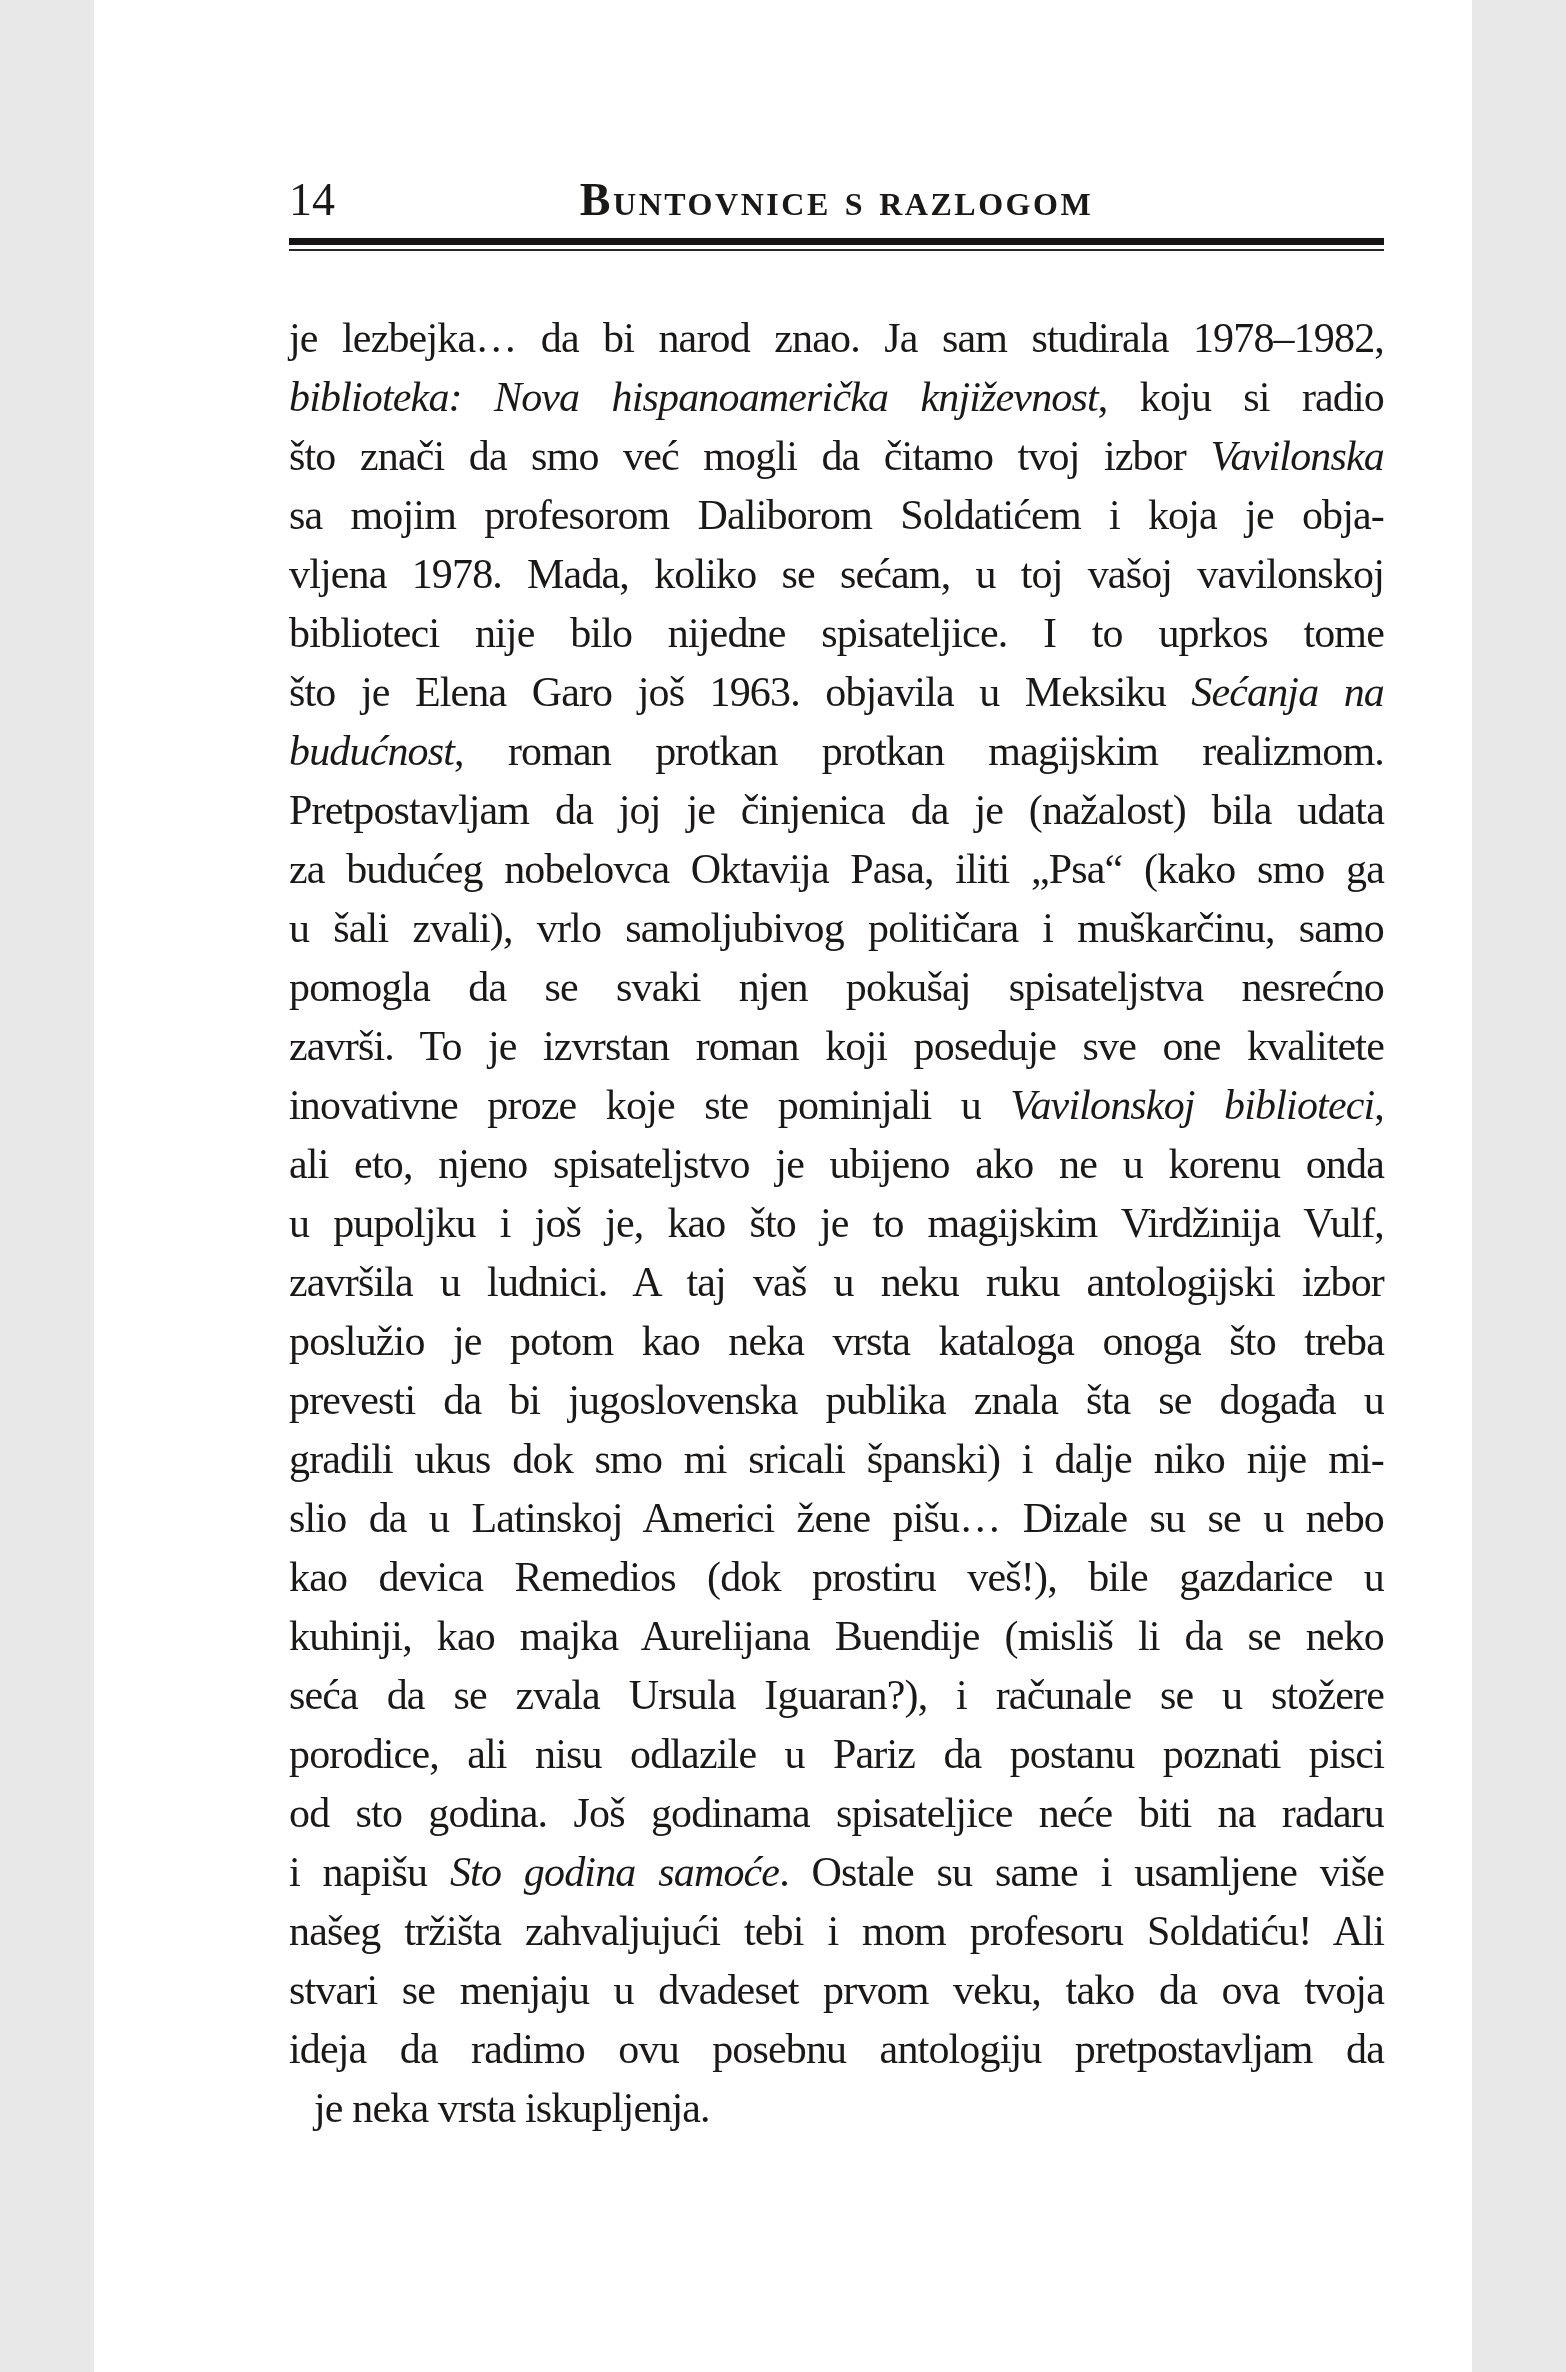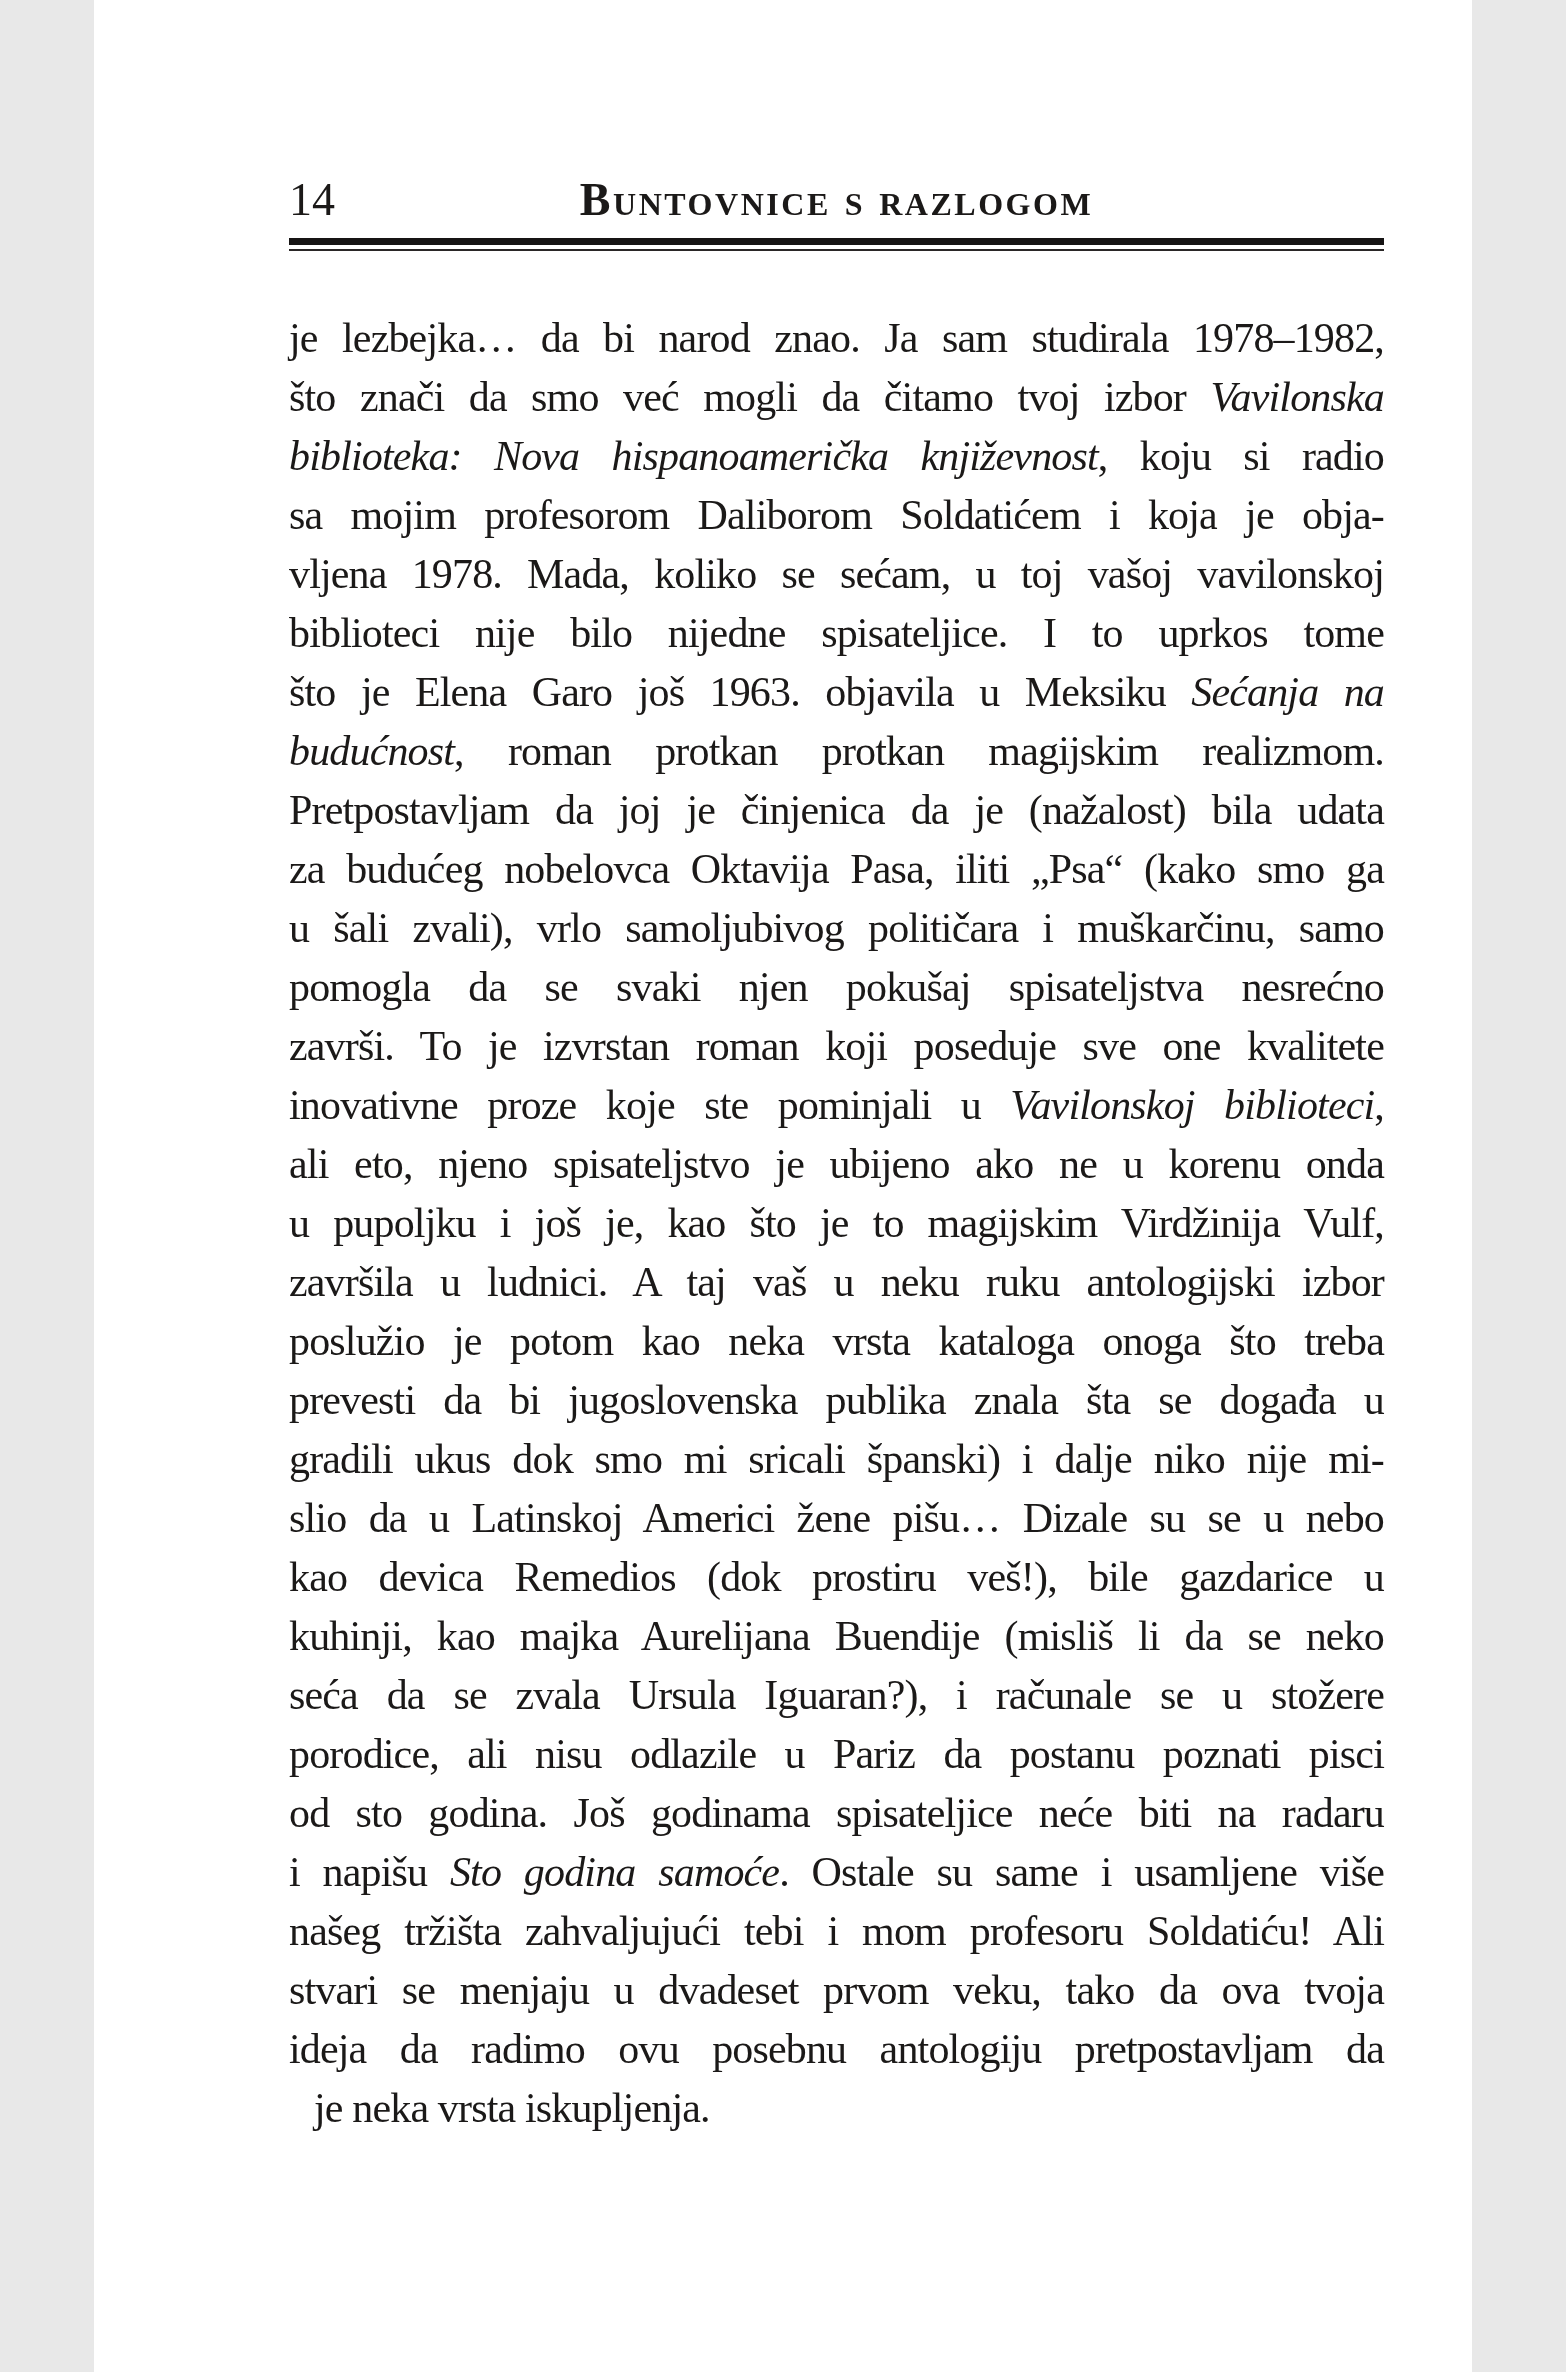--- a/index.html
+++ b/index.html
@@ -88,22 +88,22 @@
   <div class="running-head">
     <div class="page-num">14</div>
     <div class="head-title">Buntovnice s razlogom</div>
   </div>
 
   <div class="rule-thick"></div>
   <div class="rule-thin"></div>
 
   <div class="text-block">
       <div class="text-line"><span>je lezbejka… da bi narod znao. Ja sam studirala 1978–1982,</span></div>
+      <div class="text-line"><em>biblioteka: Nova hispanoamerička književnost</em><span>, koju si radio</span></div>
       <div class="text-line"><span>što znači da smo već mogli da čitamo tvoj izbor </span><em>Vavilonska</em></div>
-      <div class="text-line"><em>biblioteka: Nova hispanoamerička književnost</em><span>, koju si radio</span></div>
       <div class="text-line"><span>sa mojim profesorom Daliborom Soldatićem i koja je obja-</span></div>
       <div class="text-line"><span>vljena 1978. Mada, koliko se sećam, u toj vašoj vavilonskoj</span></div>
       <div class="text-line"><span>biblioteci nije bilo nijedne spisateljice. I to uprkos tome</span></div>
       <div class="text-line"><span>što je Elena Garo još 1963. objavila u Meksiku </span><em>Sećanja na</em></div>
       <div class="text-line"><em>budućnost</em><span>, roman protkan protkan magijskim realizmom.</span></div>
       <div class="text-line"><span>Pretpostavljam da joj je činjenica da je (nažalost) bila udata</span></div>
       <div class="text-line"><span>za budućeg nobelovca Oktavija Pasa, iliti „Psa“ (kako smo ga</span></div>
       <div class="text-line"><span>u šali zvali), vrlo samoljubivog političara i muškarčinu, samo</span></div>
       <div class="text-line"><span>pomogla da se svaki njen pokušaj spisateljstva nesrećno</span></div>
       <div class="text-line"><span>završi. To je izvrstan roman koji poseduje sve one kvalitete</span></div>

